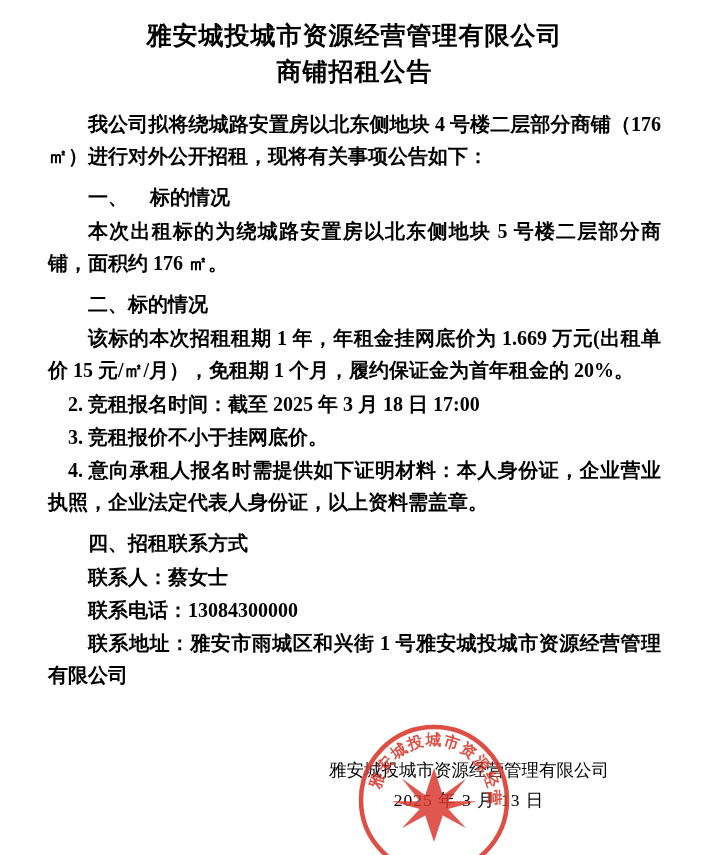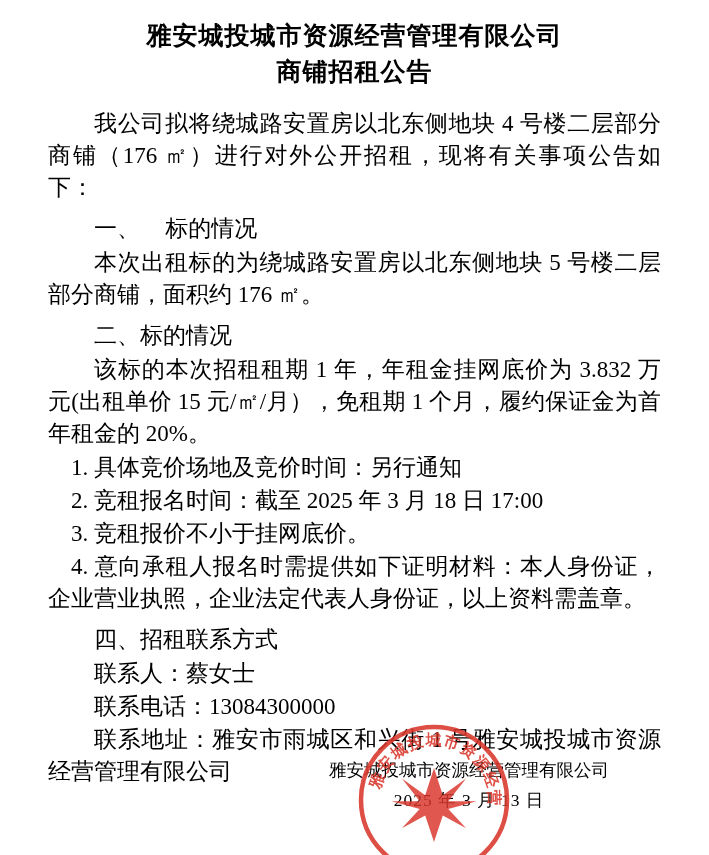--- a/index.html
+++ b/index.html
@@ -28,24 +28,25 @@
     font-size: 25px;
     line-height: 36px;
     letter-spacing: 1px;
     margin: 18px 70px 0 70px;
   }
   .doc-title .line {
     display: block;
   }
   .body-block {
     margin: 18px 48px 0 48px;
-    font-size: 23px;
+    font-size: 20px;
     line-height: 32px;
     text-align: justify;
     text-justify: inter-ideograph;
+    font-weight: bold;
   }
   .para {
     text-indent: 2em;
     margin: 0 0 2px 0;
   }
   .heading {
     text-indent: 2em;
     margin: 9px 0 2px 0;
   }
   .heading .sep {
@@ -102,23 +103,22 @@
   </div>
 
   <div class="body-block">
 
     <p class="para">我公司拟将绕城路安置房以北东侧地块 4 号楼二层部分商铺（176 ㎡）进行对外公开招租，现将有关事项公告如下：</p>
 
     <p class="heading"><span>一、</span><span class="sep"></span><span>标的情况</span></p>
     <p class="para">本次出租标的为绕城路安置房以北东侧地块 5 号楼二层部分商铺，面积约 176 ㎡。</p>
 
     <p class="heading"><span>二、</span><span>标的情况</span></p>
-    <p class="para">该标的本次招租租期 1 年，年租金挂网底价为 3.832 万元(出租单价 15 元/㎡/月），免租期 1 个月，履约保证金为首年租金的 20%。</p>
+    <p class="para">该标的本次招租租期 1 年，年租金挂网底价为 1.669 万元(出租单价 15 元/㎡/月），免租期 1 个月，履约保证金为首年租金的 20%。</p>
 
-    <p class="list-item">1. 具体竞价场地及竞价时间：另行通知</p>
     <p class="list-item">2. 竞租报名时间：截至 2025 年 3 月 18 日 17:00</p>
     <p class="list-item">3. 竞租报价不小于挂网底价。</p>
     <p class="list-item">4. 意向承租人报名时需提供如下证明材料：本人身份证，企业营业执照，企业法定代表人身份证，以上资料需盖章。</p>
 
     <p class="heading"><span>四、</span><span>招租联系方式</span></p>
     <p class="contact-line">联系人：蔡女士</p>
     <p class="contact-line">联系电话：13084300000</p>
     <p class="contact-line">联系地址：雅安市雨城区和兴街 1 号雅安城投城市资源经营管理有限公司</p>
 
   </div>

